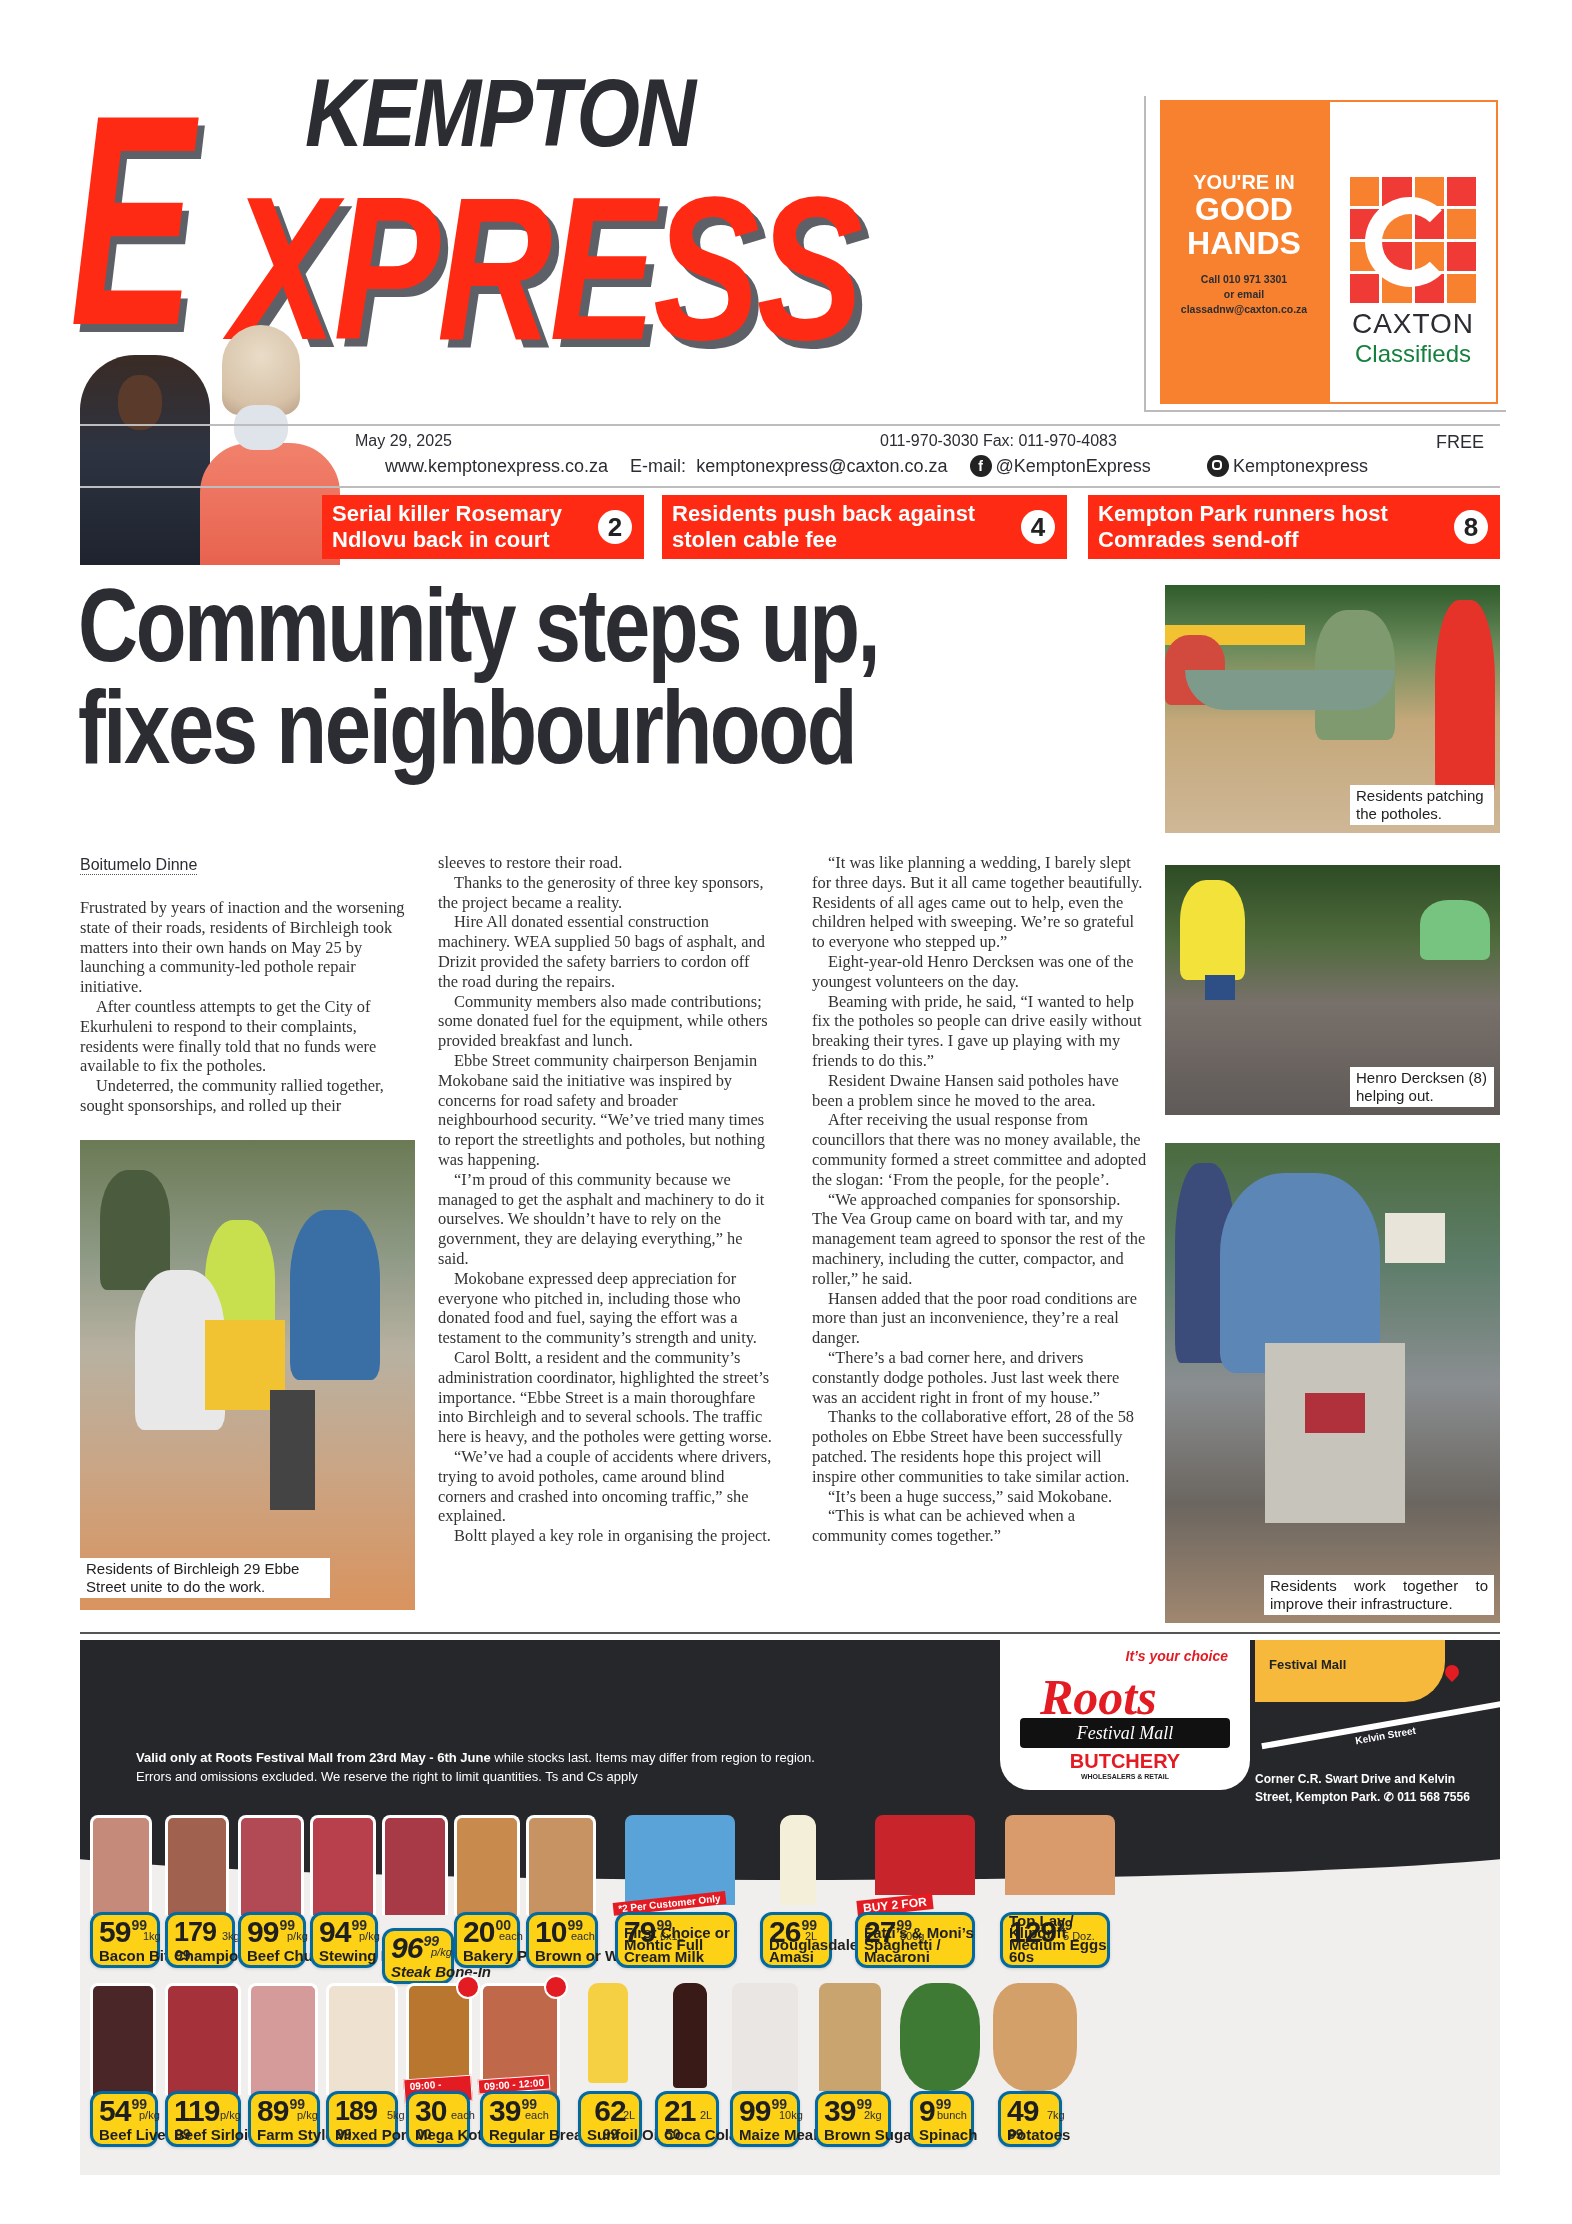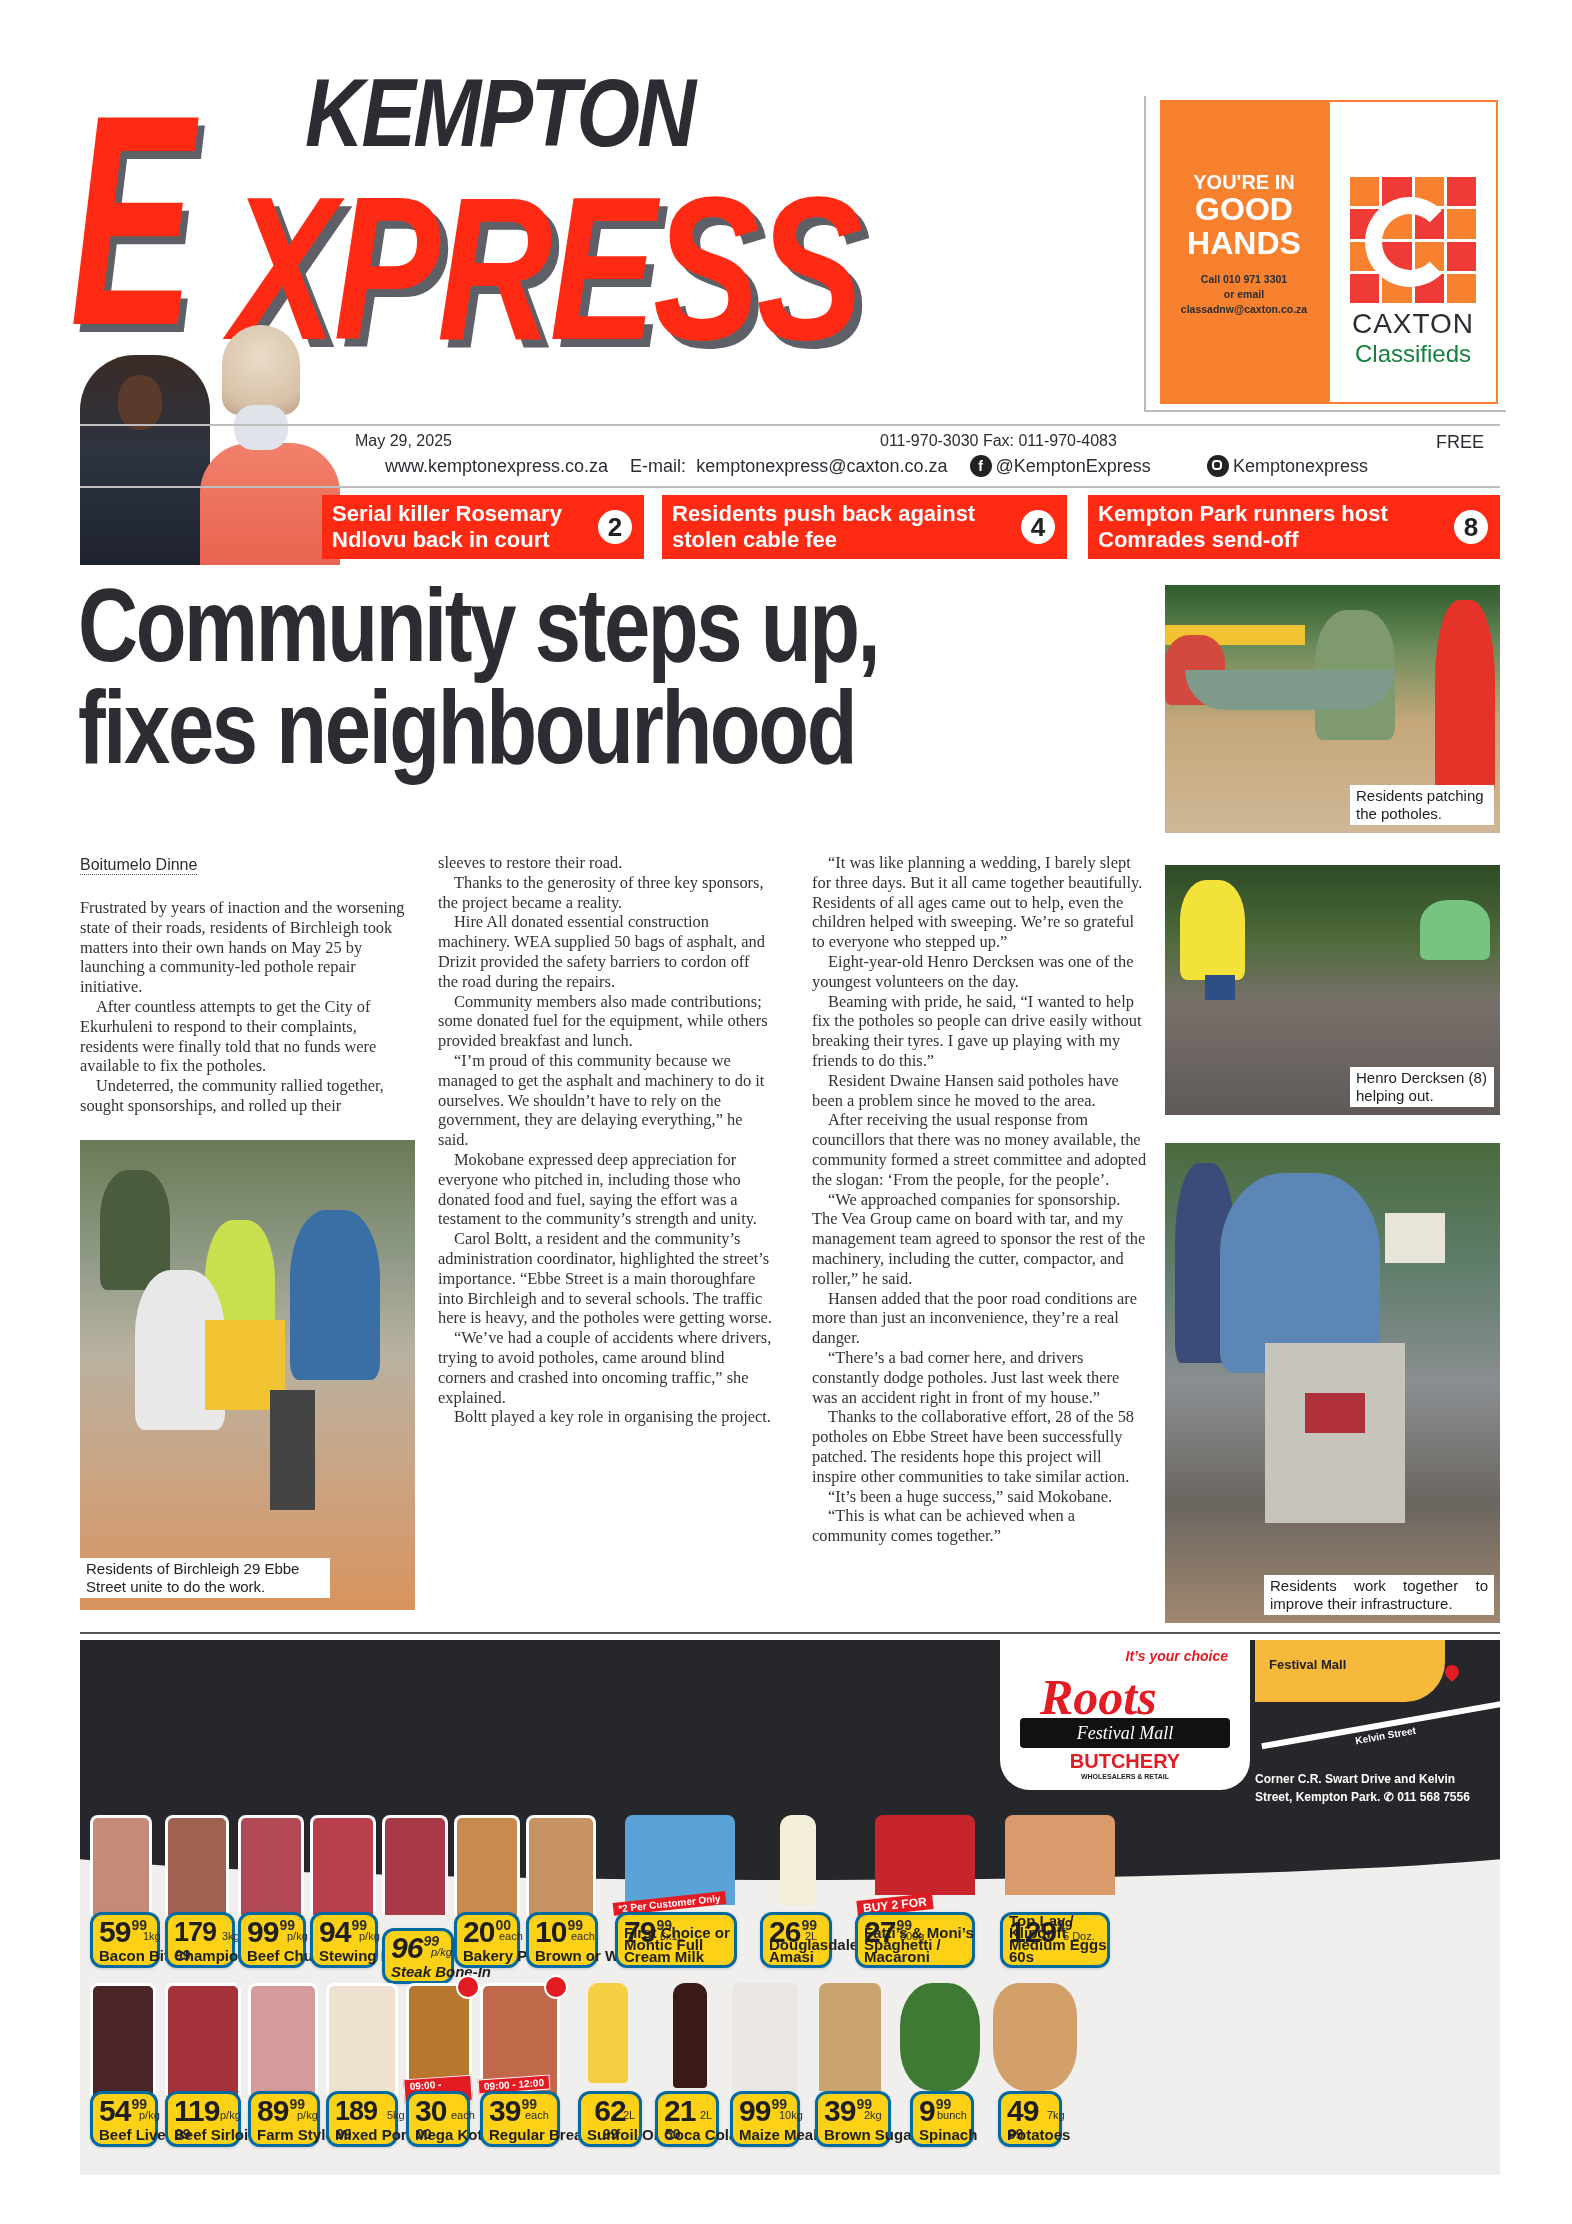--- a/index.html
+++ b/index.html
@@ -208,20 +208,21 @@
   <p class="first">Frustrated by years of inaction and the worsening state of their roads, residents of Birchleigh took matters into their own hands on May 25 by launching a community-led pothole repair initiative.</p>
   <p>After countless attempts to get the City of Ekurhuleni to respond to their complaints, residents were finally told that no funds were available to fix the potholes.</p>
   <p>Undeterred, the community rallied together, sought sponsorships, and rolled up their</p>
 </div>
 
 <div class="col col2">
   <p class="first">sleeves to restore their road.</p>
   <p>Thanks to the generosity of three key sponsors, the project became a reality.</p>
   <p>Hire All donated essential construction machinery. WEA supplied 50 bags of asphalt, and Drizit provided the safety barriers to cordon off the road during the repairs.</p>
   <p>Community members also made contributions; some donated fuel for the equipment, while others provided breakfast and lunch.</p>
+  <p>Ebbe Street community chairperson Benjamin Mokobane said the initiative was inspired by concerns for road safety and broader neighbourhood security. “We’ve tried many times to report the streetlights and potholes, but nothing was happening.</p>
   <p>“I’m proud of this community because we managed to get the asphalt and machinery to do it ourselves. We shouldn’t have to rely on the government, they are delaying everything,” he said.</p>
   <p>Mokobane expressed deep appreciation for everyone who pitched in, including those who donated food and fuel, saying the effort was a testament to the community’s strength and unity.</p>
   <p>Carol Boltt, a resident and the community’s administration coordinator, highlighted the street’s importance. “Ebbe Street is a main thoroughfare into Birchleigh and to several schools. The traffic here is heavy, and the potholes were getting worse.</p>
   <p>“We’ve had a couple of accidents where drivers, trying to avoid potholes, came around blind corners and crashed into oncoming traffic,” she explained.</p>
   <p>Boltt played a key role in organising the project.</p>
 </div>
 
 <div class="col col3">
   <p>“It was like planning a wedding, I barely slept for three days. But it all came together beautifully. Residents of all ages came out to help, even the children helped with sweeping. We’re so grateful to everyone who stepped up.”</p>
   <p>Eight-year-old Henro Dercksen was one of the youngest volunteers on the day.</p>
@@ -269,20 +270,24 @@
   <div style="position:absolute; left:100px; top:200px; width:140px; height:180px; background:#c7c4bc;"></div>
   <div style="position:absolute; left:140px; top:250px; width:60px; height:40px; background:#b0303b;"></div>
   <div class="caption" style="right:6px; bottom:8px; width:230px; text-align:justify;">Residents work together to improve their infrastructure.</div>
 </div>
 
 <div class="ad-rule"></div>
 <div class="ad">
   <div class="ad-dark"></div>
   <div class="ad-dark-curve"></div>
 
+  <div class="ad-sub">
+    <b>Valid only at Roots Festival Mall from 23rd May - 6th June</b><span> while stocks last. Items may differ from region to region.</span><br>
+    <span>Errors and omissions excluded. We reserve the right to limit quantities. Ts and Cs apply</span>
+  </div>
 
   <div class="roots-logo">
     <div class="roots-choice">It’s your choice</div>
     <div class="roots-name">Roots</div>
     <div class="roots-band">Festival Mall</div>
     <div class="roots-butchery">BUTCHERY</div>
     <div class="roots-ws">WHOLESALERS &amp; RETAIL</div>
   </div>
 
   <div class="map">

